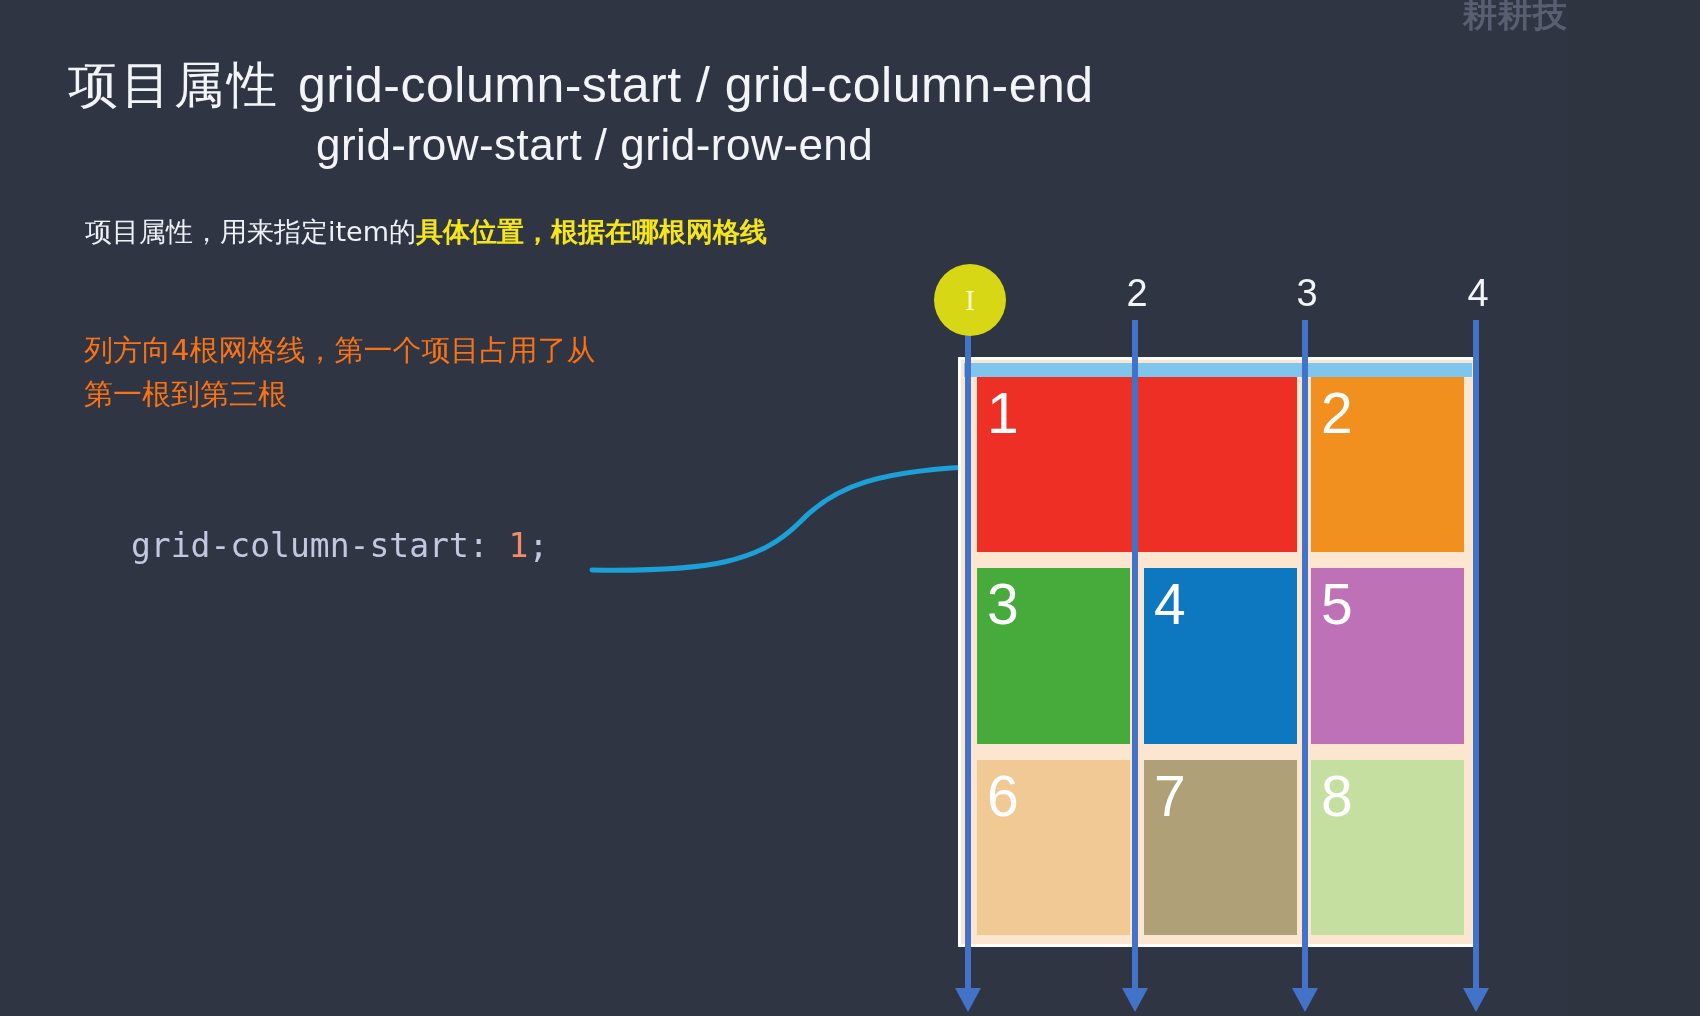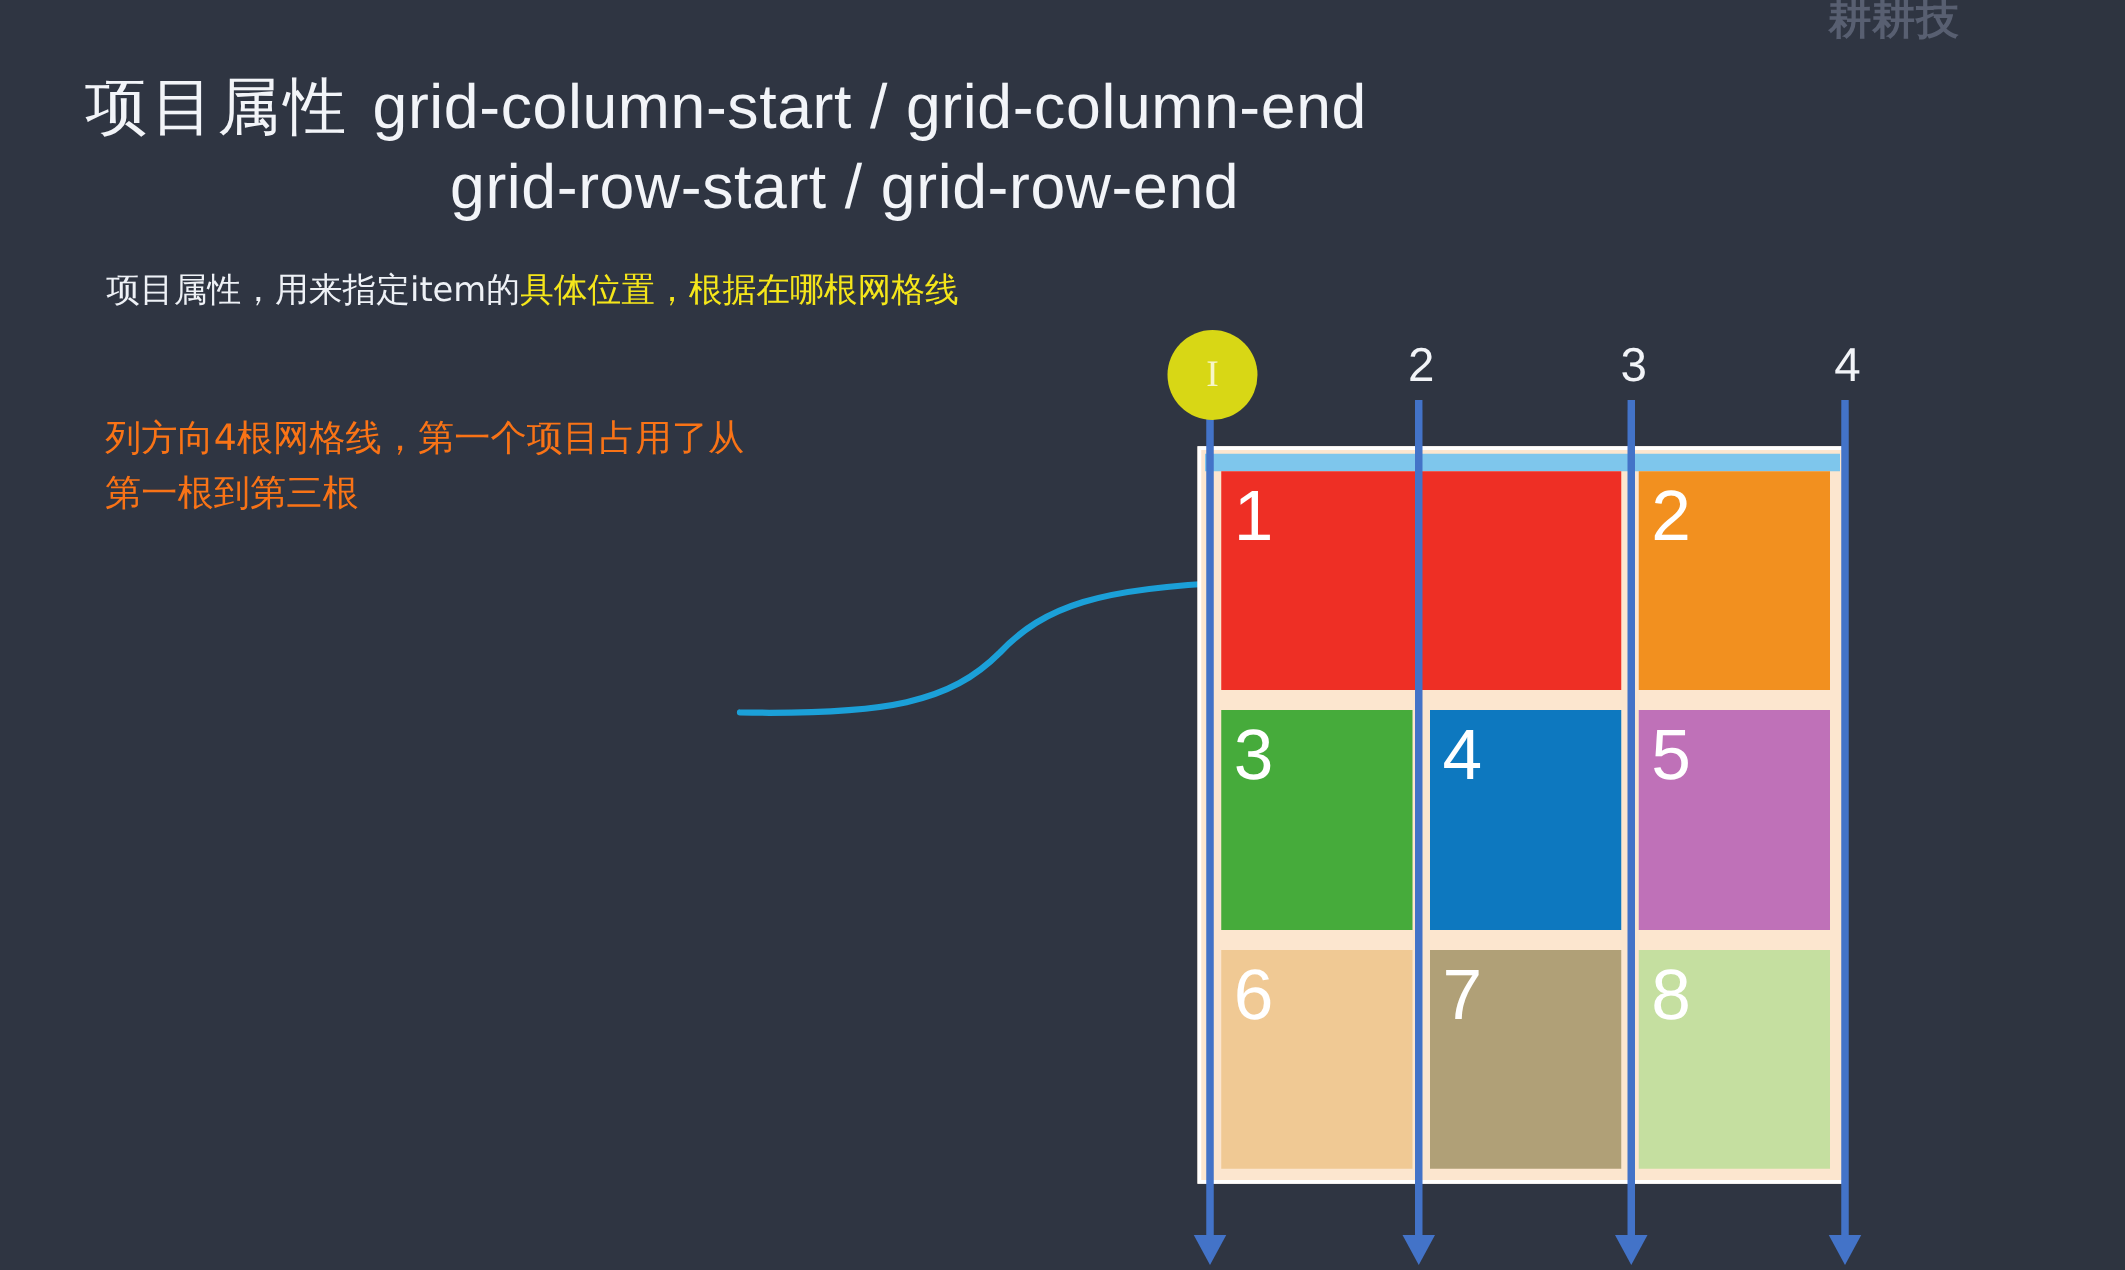--- a/index.html
+++ b/index.html
@@ -43,41 +43,40 @@
   }
   .title-line1 .cn {
     font-family: "DejaVu Sans", sans-serif;
     letter-spacing: 3px;
     margin-right: 18px;
   }
   .title-line2 {
     position: absolute;
     left: 316px;
     top: 120px;
-    font-size: 50px;
+    font-size: 44px;
     color: #f2f4f8;
     font-weight: 400;
     white-space: nowrap;
     letter-spacing: .5px;
-    margin-left: 44px;
   }
 
   
   .subtitle {
     position: absolute;
     left: 85px;
     top: 214px;
     font-size: 27px;
     color: #eef1f6;
     white-space: nowrap;
     font-family: "DejaVu Sans", sans-serif;
   }
   .subtitle .hl {
     color: #f5e61a;
-    font-weight: normal;
+    font-weight: bold;
   }
 
   
   .body-text {
     position: absolute;
     left: 84px;
     top: 328px;
     font-size: 29px;
     line-height: 44px;
     color: #f97316;
@@ -207,20 +206,21 @@
   <div class="title-line2">grid-row-start / grid-row-end</div>
 
   <div class="subtitle">
     <span>项目属性，用来指定item的</span><span class="hl">具体位置，根据在哪根网格线</span>
   </div>
 
   <div class="body-text">列方向4根网格线，第一个项目占用了从
 第一根到第三根</div>
 
   <div class="code-block">
+    <div><span>grid-column-start:</span> <span class="num">1</span><span class="punc">;</span></div>
   </div>
 
   <svg class="connector" width="440" height="160">
     <path d="M 32 140 C 150 142, 200 132, 240 92 C 275 55, 320 40, 428 36" stroke="#1ba0d8" stroke-width="5" fill="none" stroke-linecap="round"></path>
     <polygon points="428,36 412,28 413,45" fill="#1ba0d8"></polygon>
   </svg>
 
   <div class="grid-wrap">
     <div class="grid-container" style="background: rgb(252, 230, 207);">
       <div class="grid-topbar" style="background: rgb(126, 198, 236);"></div>

